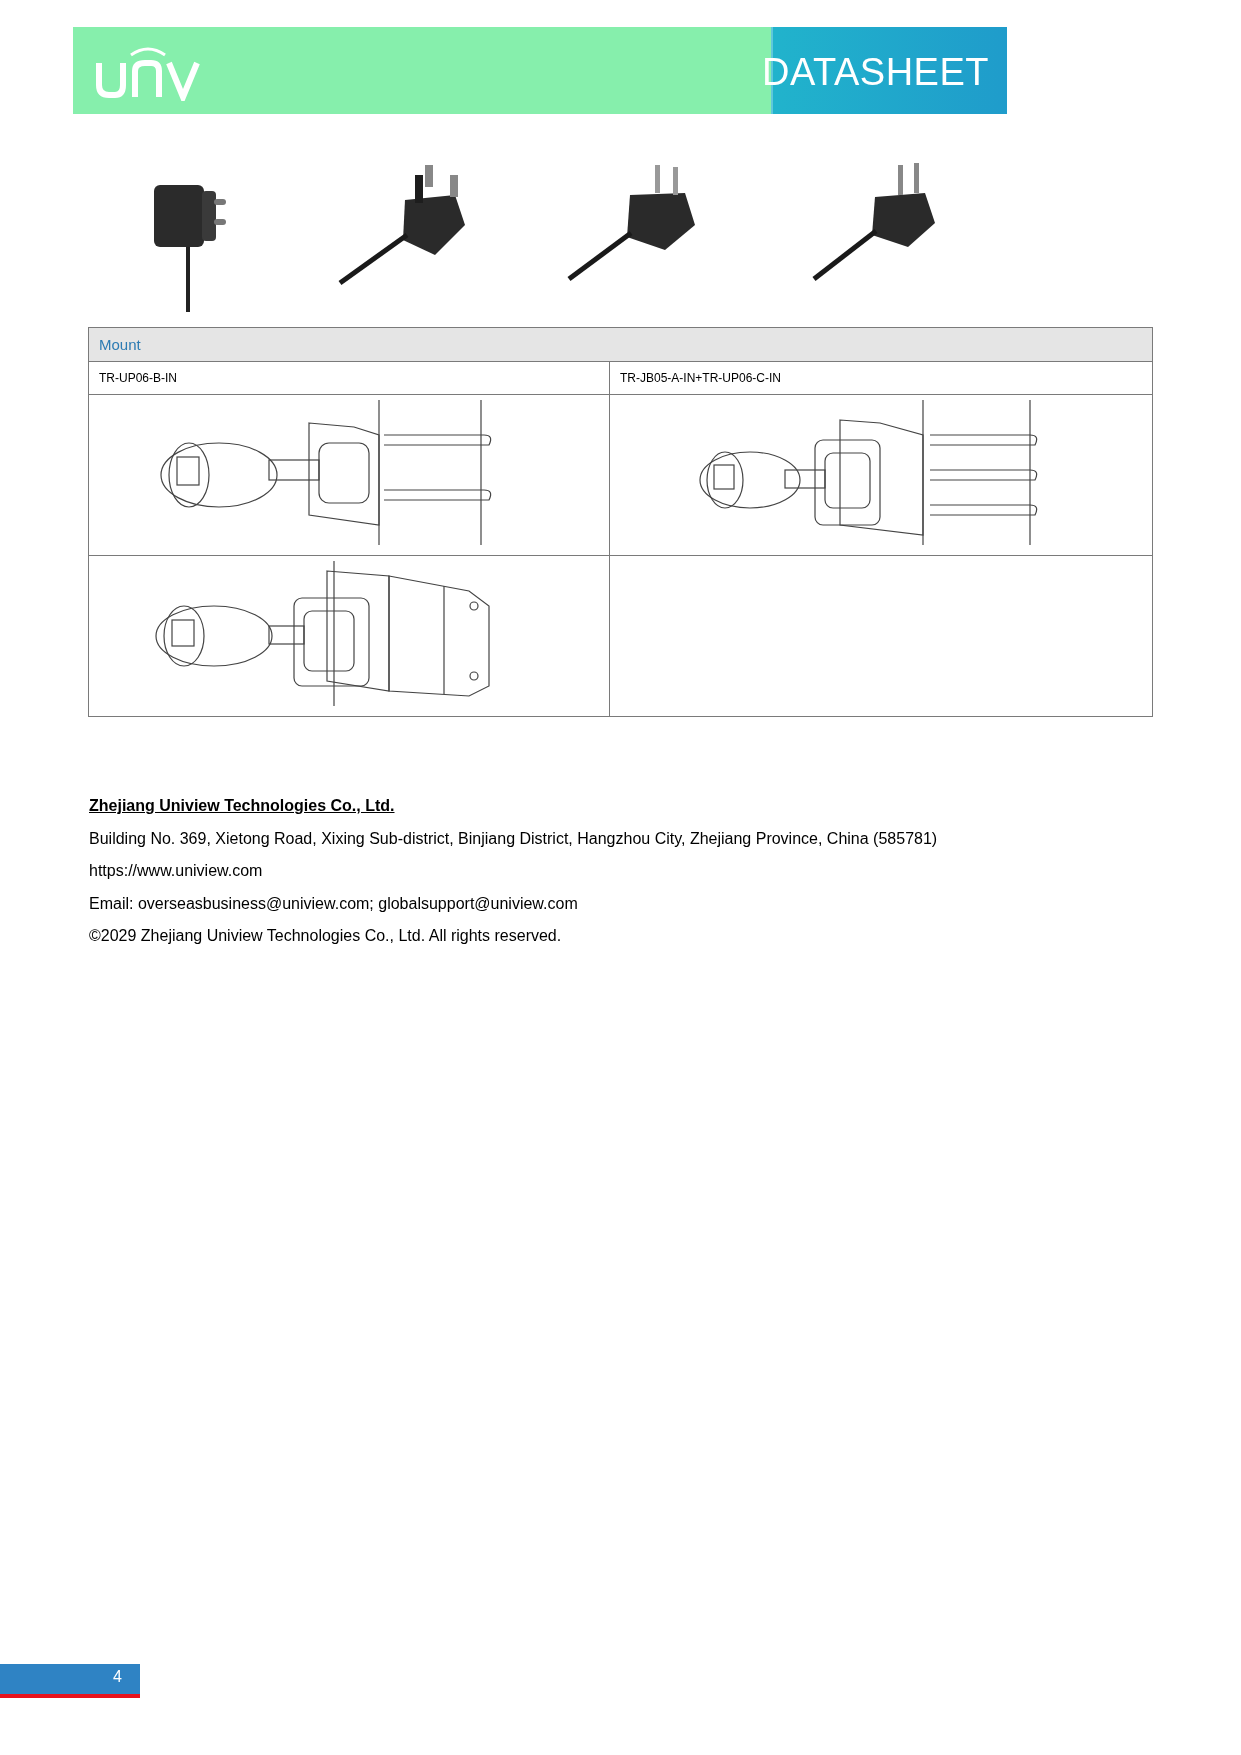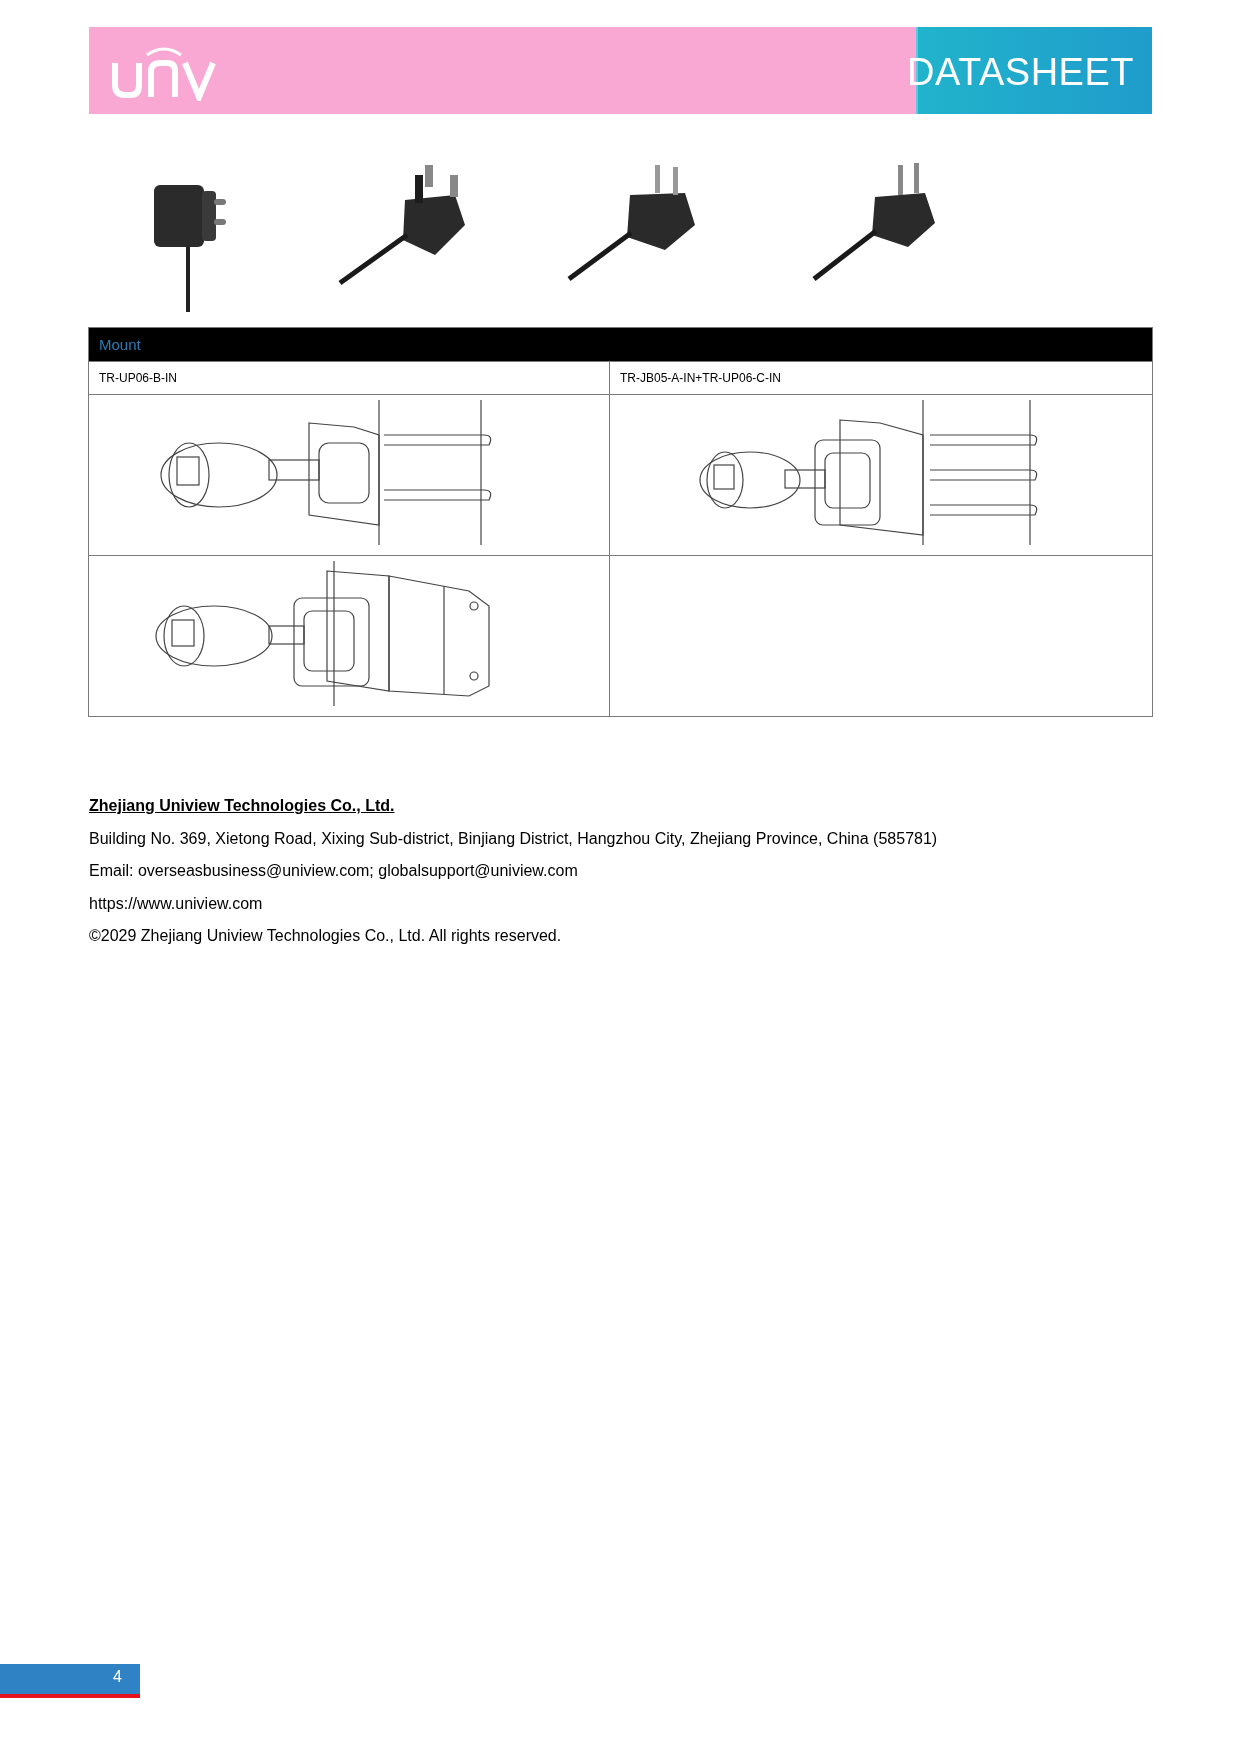--- a/index.html
+++ b/index.html
@@ -1,27 +1,27 @@
 <!DOCTYPE html>
 <html><head>
 <meta charset="utf-8">
 <style>
   html, body { margin:0; padding:0; background:#ffffff; }
   body { width:1241px; height:1755px; position:relative; overflow:hidden;
          font-family:"Liberation Sans", "DejaVu Sans", sans-serif; color:#000; }
-  .banner { position:absolute; left:89px; top:27px; width:1063px; height:87px; background:#f9a8d4; }
+  .banner { position:absolute; left:73px; top:27px; width:934px; height:87px; background:#86efac; }
   .banner .logo { position:absolute; left:20px; top:14px; width:110px; height:60px; }
   .banner .ds-box { position:absolute; right:0; top:0; width:236px; height:87px;
          background:linear-gradient(90deg,#21b3cc 0%,#1f9ccb 100%); border-left:2px solid #5fc8dc; box-sizing:border-box; }
   .banner .ds-text { position:absolute; right:18px; top:24px; font-size:38px; color:#fff; letter-spacing:0.5px; }
   .adapters { position:absolute; left:130px; top:155px; width:860px; height:160px; }
   .adapter { position:absolute; top:0; }
   table.mount { position:absolute; left:88px; top:327px; width:1064px; border-collapse:collapse; table-layout:fixed; }
   table.mount td { border:1.5px solid #7a7a7a; padding:0 10px; font-size:12px; vertical-align:middle; }
-  table.mount tr.head td { background:#000000; color:#2c7bb3; height:33px; font-size:15px; }
+  table.mount tr.head td { background:#e5e5e5; color:#2c7bb3; height:33px; font-size:15px; }
   table.mount tr.label td { height:32px; }
   table.mount tr.img td { height:160px; padding:0; }
   .img-cell { position:relative; width:100%; height:160px; }
   .company { position:absolute; left:89px; top:790px; font-size:16px; line-height:32.5px; }
   .company .bold { font-weight:bold;text-decoration:underline; }
   .page-bar { position:absolute; left:0; top:1664px; width:140px; height:30px; background:#2f83c4; border-bottom:4px solid #e8121c; }
   .page-bar .num { position:absolute; right:18px; top:4px; font-size:16px; color:#fff; }
 </style>
 </head>
 <body>
@@ -144,20 +144,20 @@
     <td>
           <div class="img-cell"></div>
         </td>
   </tr>
 </tbody>
   </table>
 
 <div class="company">
   <div class="bold">Zhejiang Uniview Technologies Co., Ltd.</div>
   <div>Building No. 369, Xietong Road, Xixing Sub-district, Binjiang District, Hangzhou City, Zhejiang Province, China (585781)</div>
+  <div>https://www.uniview.com</div>
   <div>Email: overseasbusiness@uniview.com; globalsupport@uniview.com</div>
-  <div>https://www.uniview.com</div>
   <div>©2029 Zhejiang Uniview Technologies Co., Ltd. All rights reserved.</div>
 </div>
 
 <div class="page-bar">
   <span class="num">4</span>
 </div>
 
 </body></html>

